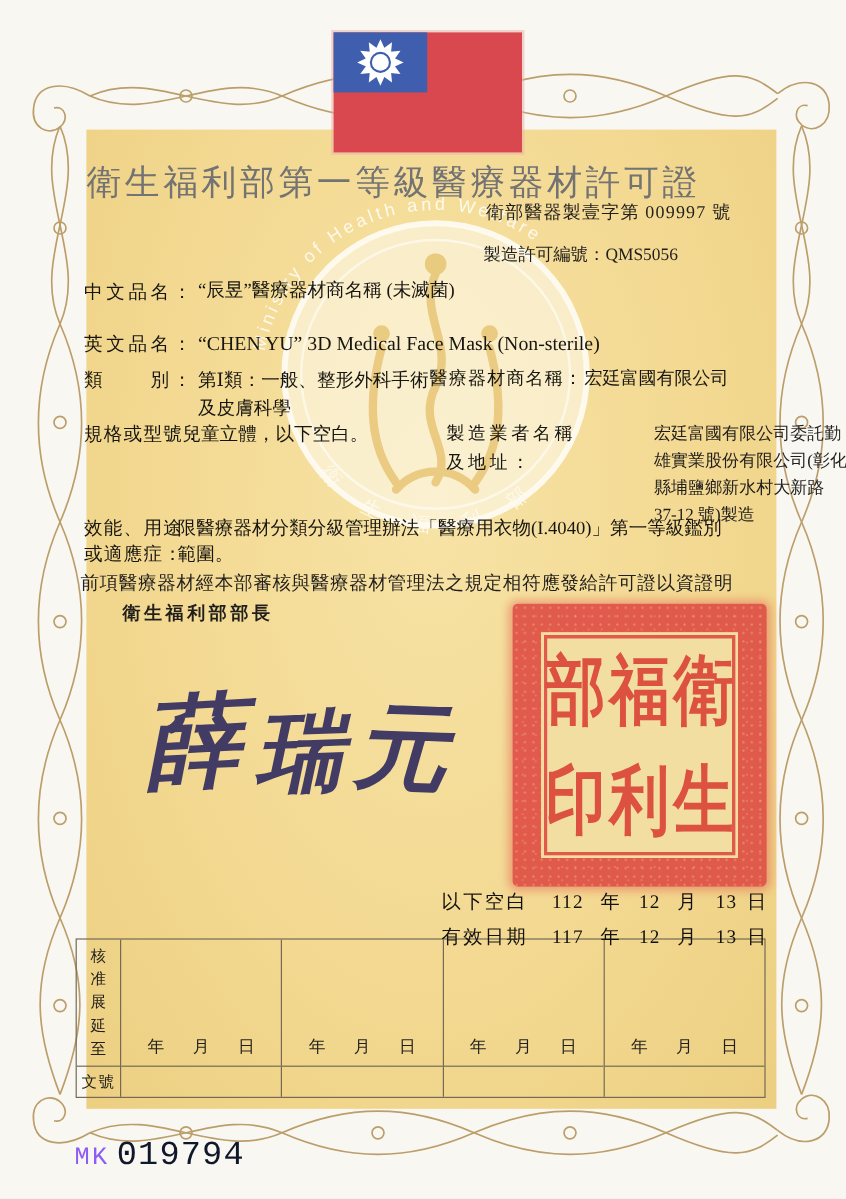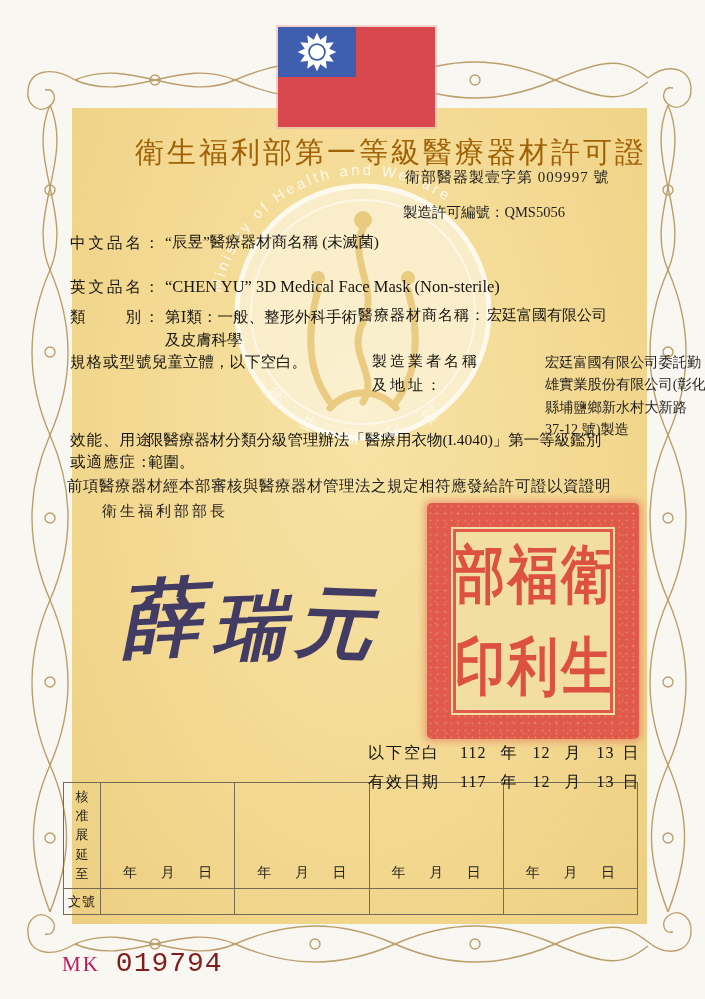--- a/index.html
+++ b/index.html
@@ -13,28 +13,28 @@
          background:radial-gradient(ellipse at 50% 38%,#f7e3a6 0%,#f3d992 55%,#eccf81 100%);}
   
   #wm{position:absolute;left:198px;top:150px;z-index:3;opacity:.85;}
   
   #flag{position:absolute;left:278px;top:27px;width:157px;height:100px;background:#d9474f;
         z-index:6;box-shadow:0 0 0 2px rgba(235,180,170,.55);}
   #canton{position:absolute;left:0;top:0;width:78px;height:50px;background:#3f5fae;}
   #sun{position:absolute;left:17px;top:3px;}
   
   .txt{z-index:7;}
-  #title{left:72px;top:133px;width:575px;text-align:right;font-size:29px;letter-spacing:3px;color:#a16207;}
+  #title{left:72px;top:133px;width:575px;text-align:left;font-size:29px;letter-spacing:3px;color:#737373;}
   #docno{left:405px;top:168px;font-size:15px;letter-spacing:1px;}
   #permitno{left:403px;top:203px;font-size:14.5px;}
   .lab{font-size:15.5px;letter-spacing:3px;color:#17150f;}
   .val{font-size:15.5px;color:#17150f;}
   .mfr-lines span{display:block;font-size:14.2px;line-height:22.3px;white-space:nowrap;margin-left:48px;}
   #statement{left:67px;top:476px;font-size:15.5px;letter-spacing:.5px;}
-  #minister{left:102px;top:502px;font-size:15px;letter-spacing:3px;}
+  #minister{left:102px;top:502px;font-size:15px;letter-spacing:3px;font-weight:bold;}
   
   .sig{z-index:8;color:#423b64;font-style:italic;font-weight:bold;
        font-family:"DejaVu Serif","Liberation Serif",serif;}
   
   #seal{position:absolute;left:427px;top:503px;width:212px;height:236px;z-index:5;
         background-color:#e05449;border-radius:5px;opacity:.95;
         background-image:radial-gradient(rgba(246,226,166,.28) .8px,transparent 1.2px),
                          radial-gradient(rgba(246,226,166,.22) .8px,transparent 1.2px);
         background-size:7px 7px,11px 11px;background-position:0 0,3px 5px;
         box-shadow:0 0 7px 3px rgba(224,84,73,.45);}
@@ -55,22 +55,22 @@
   .head-top{height:106px;border-bottom:1px solid #756b55;display:flex;flex-direction:column;
             align-items:center;justify-content:space-evenly;font-size:13px;padding:4px 0;box-sizing:border-box;}
   .head-bot{flex:1;display:flex;align-items:center;justify-content:center;font-size:13px;letter-spacing:1px;}
   .dcol{flex:1;display:flex;flex-direction:column;box-sizing:border-box;border-right:1px solid #756b55;}
   .dcol:last-child{border-right:none;}
   .dcell-top{height:106px;border-bottom:1px solid #756b55;display:flex;align-items:flex-end;
              justify-content:space-between;padding:0 22px 6px 22px;font-size:14px;box-sizing:border-box;}
   .dcell-bot{flex:1;}
   
   #serial{left:62px;top:948px;z-index:7;display:flex;align-items:baseline;}
-  #serial .pre{font-size:21px;letter-spacing:2px;color:#be185d;font-family:Liberation Serif, serif;}
-  #serial .num{font-size:28px;letter-spacing:1px;color:#7f1d1d;margin-left:16px;
+  #serial .pre{font-size:21px;letter-spacing:2px;color:#8b5cf6;font-family:Liberation Mono, monospace;}
+  #serial .num{font-size:28px;letter-spacing:1px;color:#0f172a;margin-left:6px;
                font-family:"Liberation Mono","DejaVu Sans Mono",monospace;}
 </style>
 </head>
 <body>
 
 <div id="page">
 
   <svg id="flourish" width="705" height="999" viewBox="0 0 705 999">
     <g stroke="#b5955c" fill="none" stroke-width="1.4" opacity="0.9">
       <path d="M75,80 C130,56 180,104 235,80 S340,56 395,80 S500,104 555,80 S625,60 648,78"></path>

